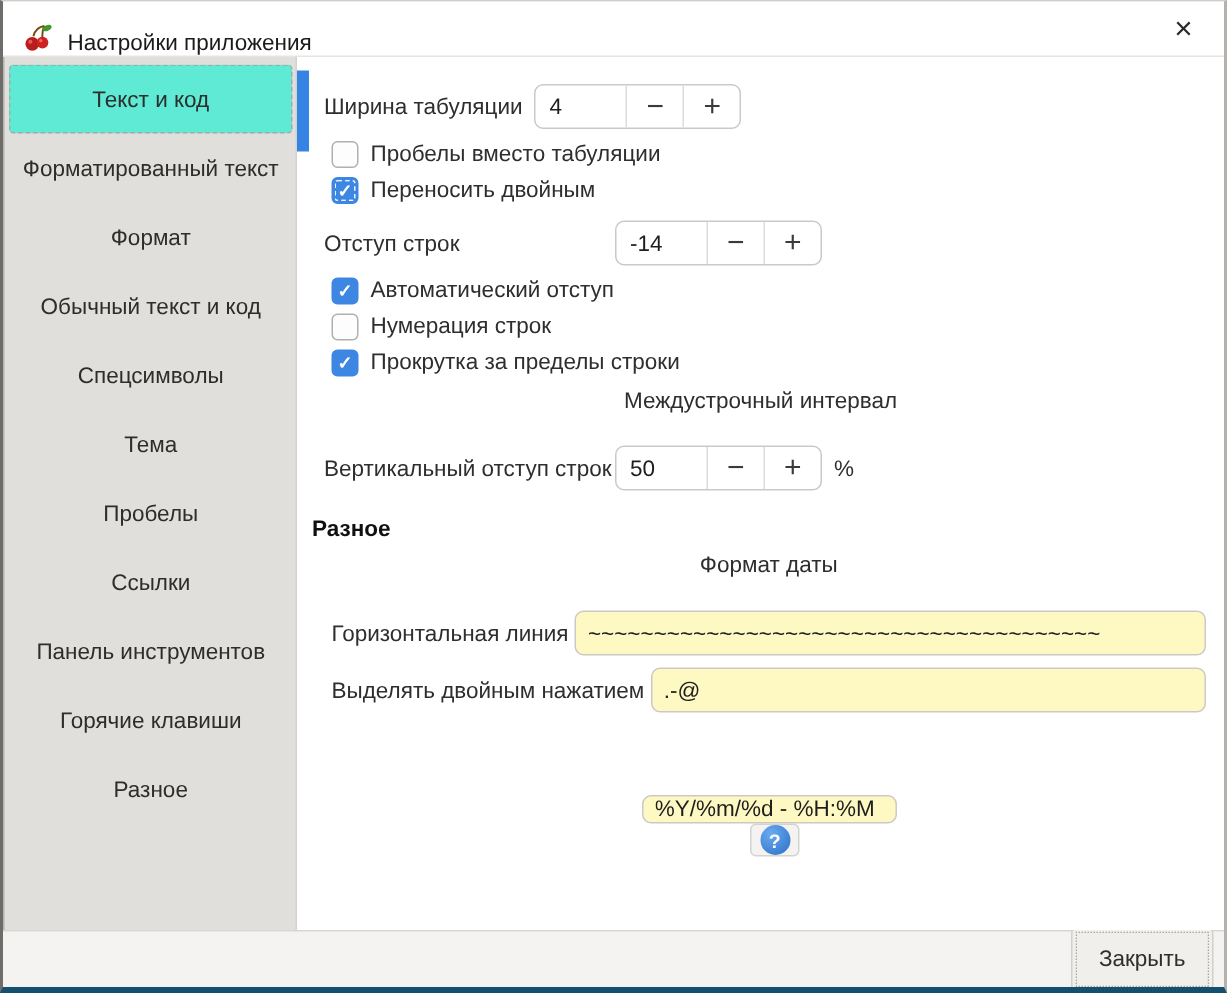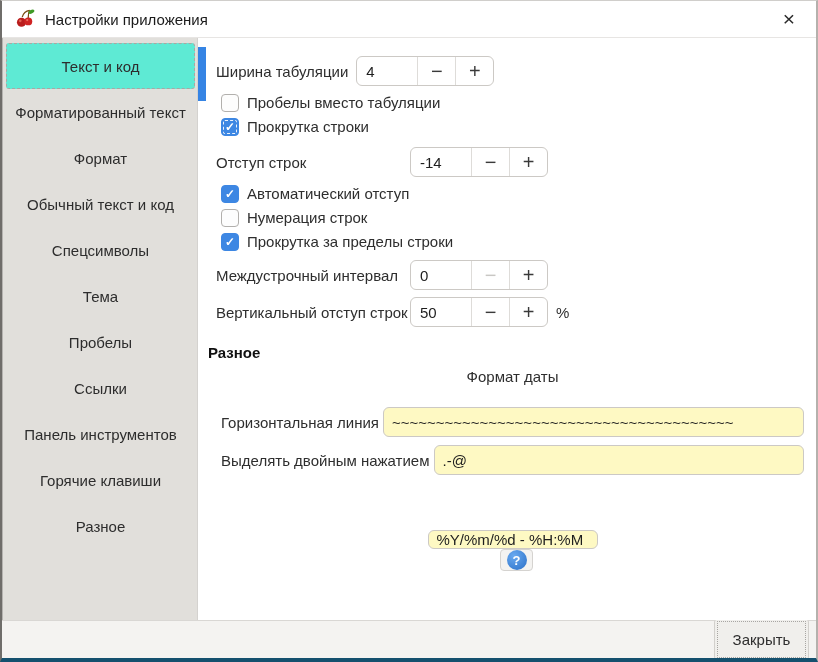--- a/index.html
+++ b/index.html
@@ -4,21 +4,21 @@
 <style>
   html,body{margin:0;padding:0;background:#888;}
   .window{
     width:818px;height:662px;box-sizing:border-box;background:#fff;
     border-top:1px solid #d0cecb;border-left:2px solid #6f6d6a;
     border-right:2px solid #b5b1ad;border-bottom:4px solid #14506e;
     font-family:"Liberation Sans",sans-serif;display:flex;flex-direction:column;
     position:relative;overflow:hidden;
   }
   
-  .titlebar{height:36px;flex:0 0 36px;display:flex;align-items:center;
+  .titlebar{height:36px;flex:0 0 36px;display:flex;align-items:flex-end;
     padding:0 10px 0 12px;background:#fff;border-bottom:1px solid #e7e5e3;}
   .app-icon{width:22px;height:22px;flex:0 0 22px;}
   .title{font-size:15px;color:#1b1b1b;margin-left:9px;}
   .close-x{margin-left:auto;width:34px;text-align:center;font-size:21px;
     font-weight:300;color:#2a2a2a;cursor:default;line-height:34px;}
   
   .content{flex:1;display:flex;min-height:0;position:relative;}
   .sidebar{width:196px;flex:0 0 196px;background:#e1dfdb;
     border-left:1px solid #b5b3b0;border-right:1px solid #d4d2cf;
     padding-top:5px;box-sizing:border-box;}
@@ -124,21 +124,21 @@
           <div class="spin-btn">+</div>
         </div>
       </div>
 
       <div class="check-row">
         <span class="checkbox"></span>
         <span class="lbl">Пробелы вместо табуляции</span>
       </div>
       <div class="check-row">
         <span class="checkbox checked focused">✓</span>
-        <span class="lbl">Прокрутка строки</span>
+        <span class="lbl">Переносить двойным</span>
       </div>
 
       <div class="spin-row" style="margin-top:9px;">
         <span class="lbl lbl-fixed">Отступ строк</span>
         <div class="spinbox">
           <div class="spin-value">-14</div>
           <div class="spin-btn">−</div>
           <div class="spin-btn">+</div>
         </div>
       </div>
@@ -149,21 +149,21 @@
       </div>
       <div class="check-row">
         <span class="checkbox"></span>
         <span class="lbl">Нумерация строк</span>
       </div>
       <div class="check-row">
         <span class="checkbox checked">✓</span>
         <span class="lbl">Прокрутка за пределы строки</span>
       </div>
 
-      <div class="spin-row" style="margin-top:7px;">
+      <div class="spin-row" style="margin-top:7px;flex-direction:column;">
         <span class="lbl lbl-fixed">Междустрочный интервал</span>
         <div class="spinbox">
           <div class="spin-value">0</div>
           <div class="spin-btn disabled">−</div>
           <div class="spin-btn">+</div>
         </div>
       </div>
 
       <div class="spin-row">
         <span class="lbl lbl-fixed">Вертикальный отступ строк</span>

